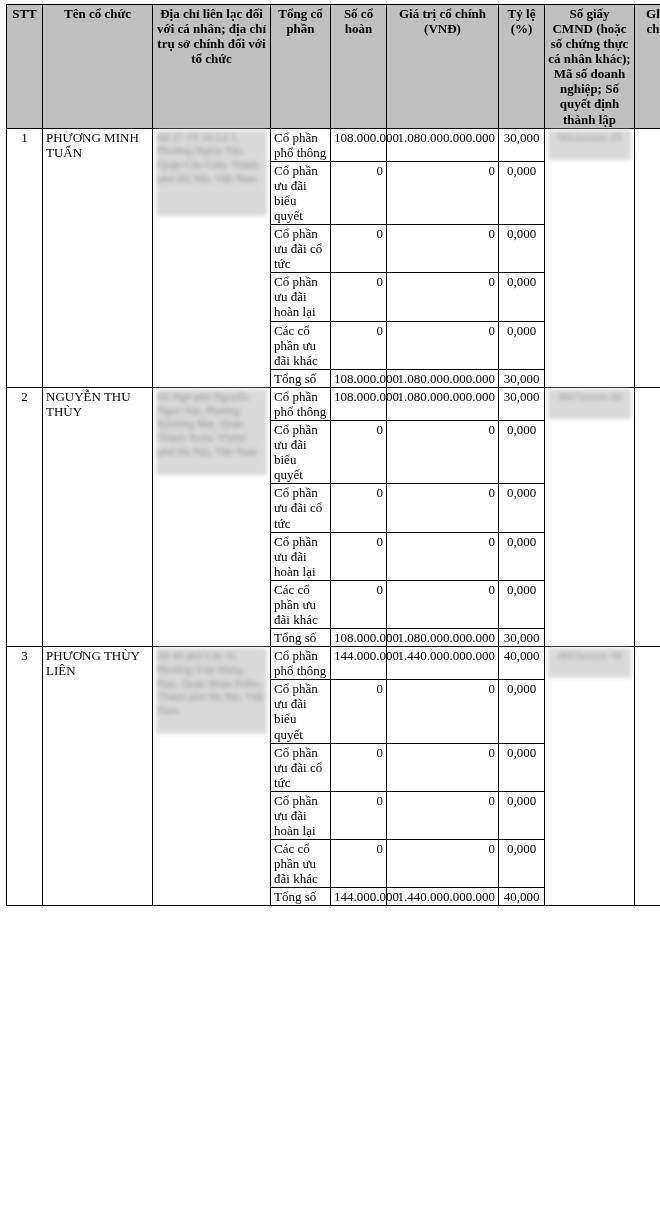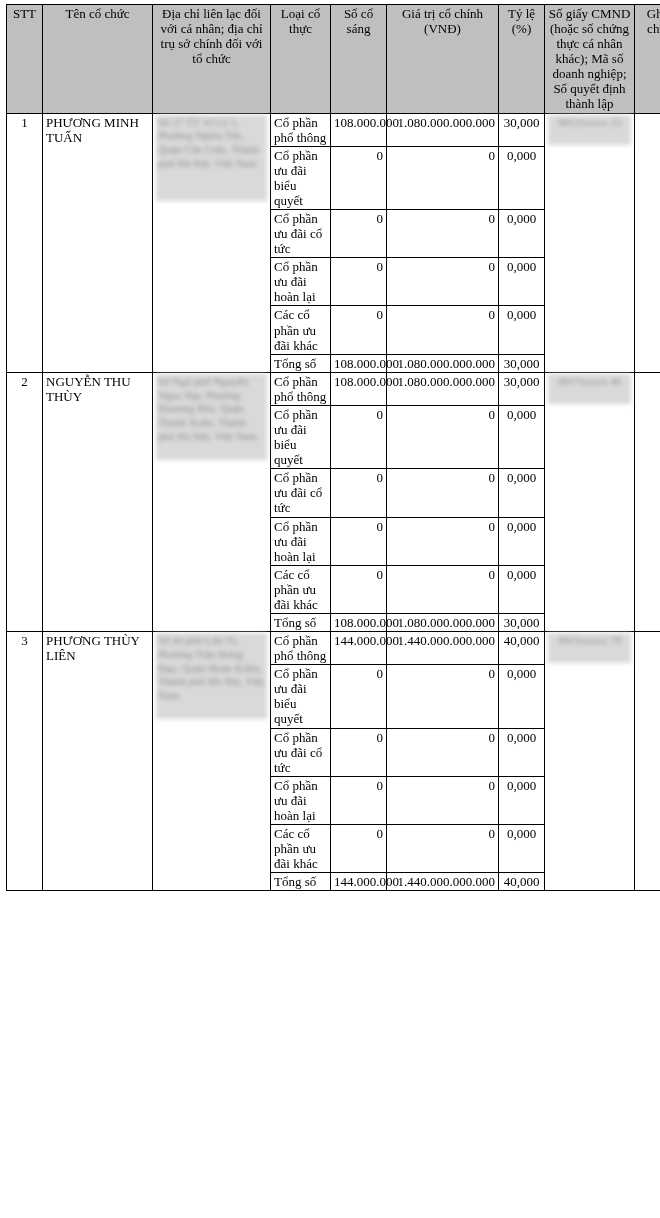--- a/index.html
+++ b/index.html
@@ -33,21 +33,21 @@
   table.shareholders td {
     border: 1px solid #000000;
     vertical-align: top;
     padding: 1px 3px;
     font-size: 13px;
     line-height: 1.16;
   }
   thead th {
     background: #bfbfbf;
     text-align: center;
-    font-weight: normal;
+    font-weight: bold;
     vertical-align: top;
     padding-top: 2px;
     padding-bottom: 2px;
   }
   
   col.c-stt      { width: 36px; }
   col.c-name     { width: 110px; }
   col.c-addr     { width: 118px; }
   col.c-type     { width: 60px; }
   col.c-qty      { width: 56px; }
@@ -109,22 +109,22 @@
       <col class="c-value">
       <col class="c-ratio">
       <col class="c-id">
       <col class="c-note">
     </colgroup>
     <thead>
       <tr>
         <th>STT</th>
         <th>Tên cổ chức</th>
         <th>Địa chỉ liên lạc đối với cá nhân; địa chỉ trụ sở chính đối với tổ chức</th>
-        <th>Loại cổ thực</th>
-        <th>Số cổ sáng</th>
+        <th>Tổng cổ phần</th>
+        <th>Số cổ hoàn</th>
         <th>Giá trị cổ chính (VNĐ)</th>
         <th>Tỷ lệ (%)</th>
         <th>Số giấy CMND (hoặc số chứng thực cá nhân khác); Mã số doanh nghiệp; Số quyết định thành lập</th>
         <th>Ghi chú</th>
       </tr>
     </thead>
     <tbody>
         <tr class="row-sep">
           <td class="stt" rowspan="6">1</td>
           <td class="name" rowspan="6">PHƯƠNG MINH TUẤN</td>

